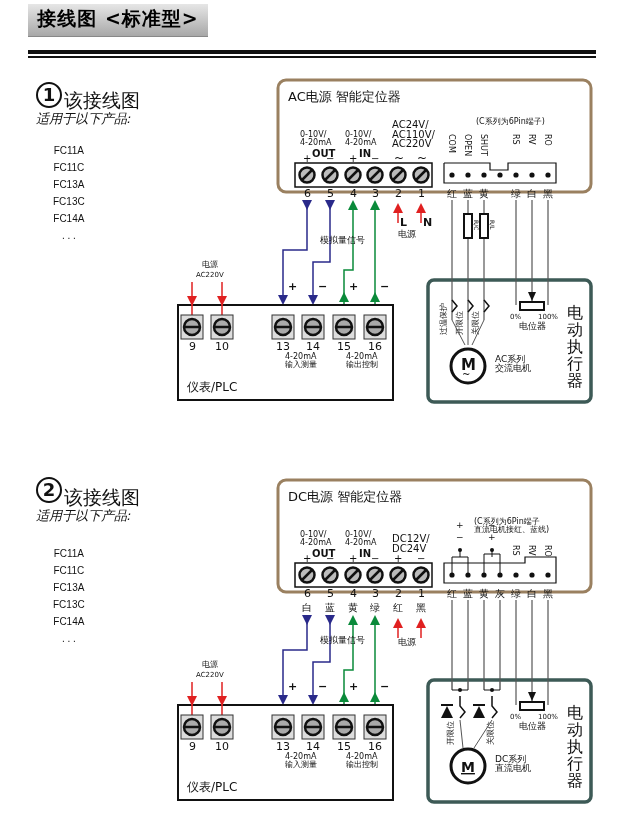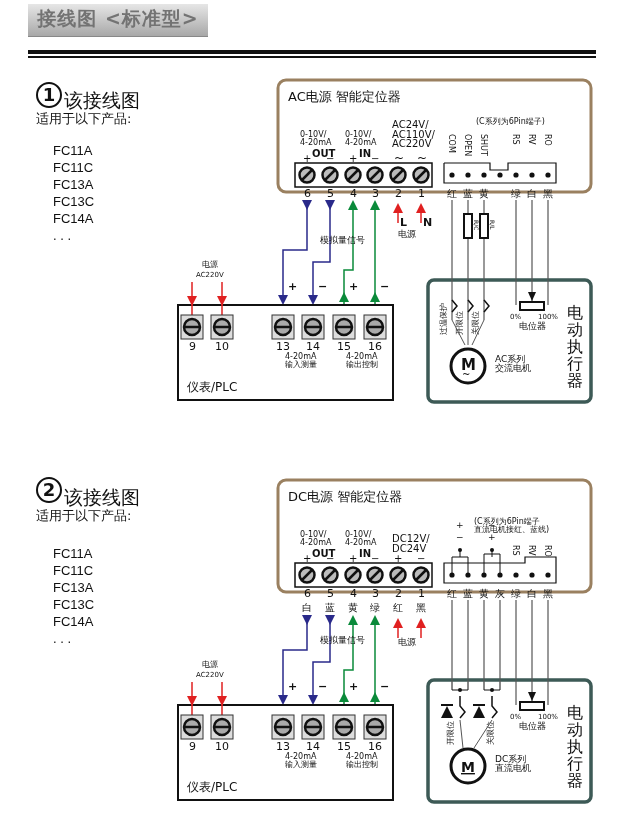--- a/index.html
+++ b/index.html
@@ -1,25 +1,25 @@
 <!DOCTYPE html>
 <html><head>
 <meta charset="utf-8">
 <style>
   html, body { margin:0; padding:0; background:#fff; }
   body { width:625px; height:820px; position:relative; overflow:hidden; font-family:"DejaVu Sans", sans-serif; color:#111; }
   .abs { position:absolute; }
   .title-box { left:28px; top:4px; width:180px; height:32px; background:linear-gradient(#e6e6e6,#a8a8a8); border-bottom:1px solid #888; }
-  .title-text { left:28px; top:6px; width:180px; text-align:center; font-size:19px; font-weight:bold; letter-spacing:1px; color:#737373; }
+  .title-text { left:28px; top:6px; width:180px; text-align:center; font-size:19px; font-weight:bold; letter-spacing:1px; color:#000000; }
   .rule1 { left:28px; top:50px; width:568px; height:4px; background:#111; }
   .rule2 { left:28px; top:56px; width:568px; height:2px; background:#111; }
   .num-circle { width:22px; height:22px; border:2px solid #111; border-radius:50%; text-align:center; font-size:18px; font-weight:bold; line-height:22px; }
   .heading { font-size:19px; }
-  .sub { font-size:13px; }
-  .product { font-size:13px; line-height:17px; font-family:"Liberation Sans", sans-serif; }
+  .sub { font-size:13px;font-style:italic; }
+  .product { font-size:10px; line-height:17px; font-family:"Liberation Sans", sans-serif;text-align:center; }
   svg text { font-family:"DejaVu Sans", sans-serif; }
 </style>
 </head>
 <body>
 
 <div class="abs title-box"></div>
 <div class="abs title-text">接线图 &lt;标准型&gt;</div>
 <div class="abs rule1"></div>
 <div class="abs rule2"></div>
 

